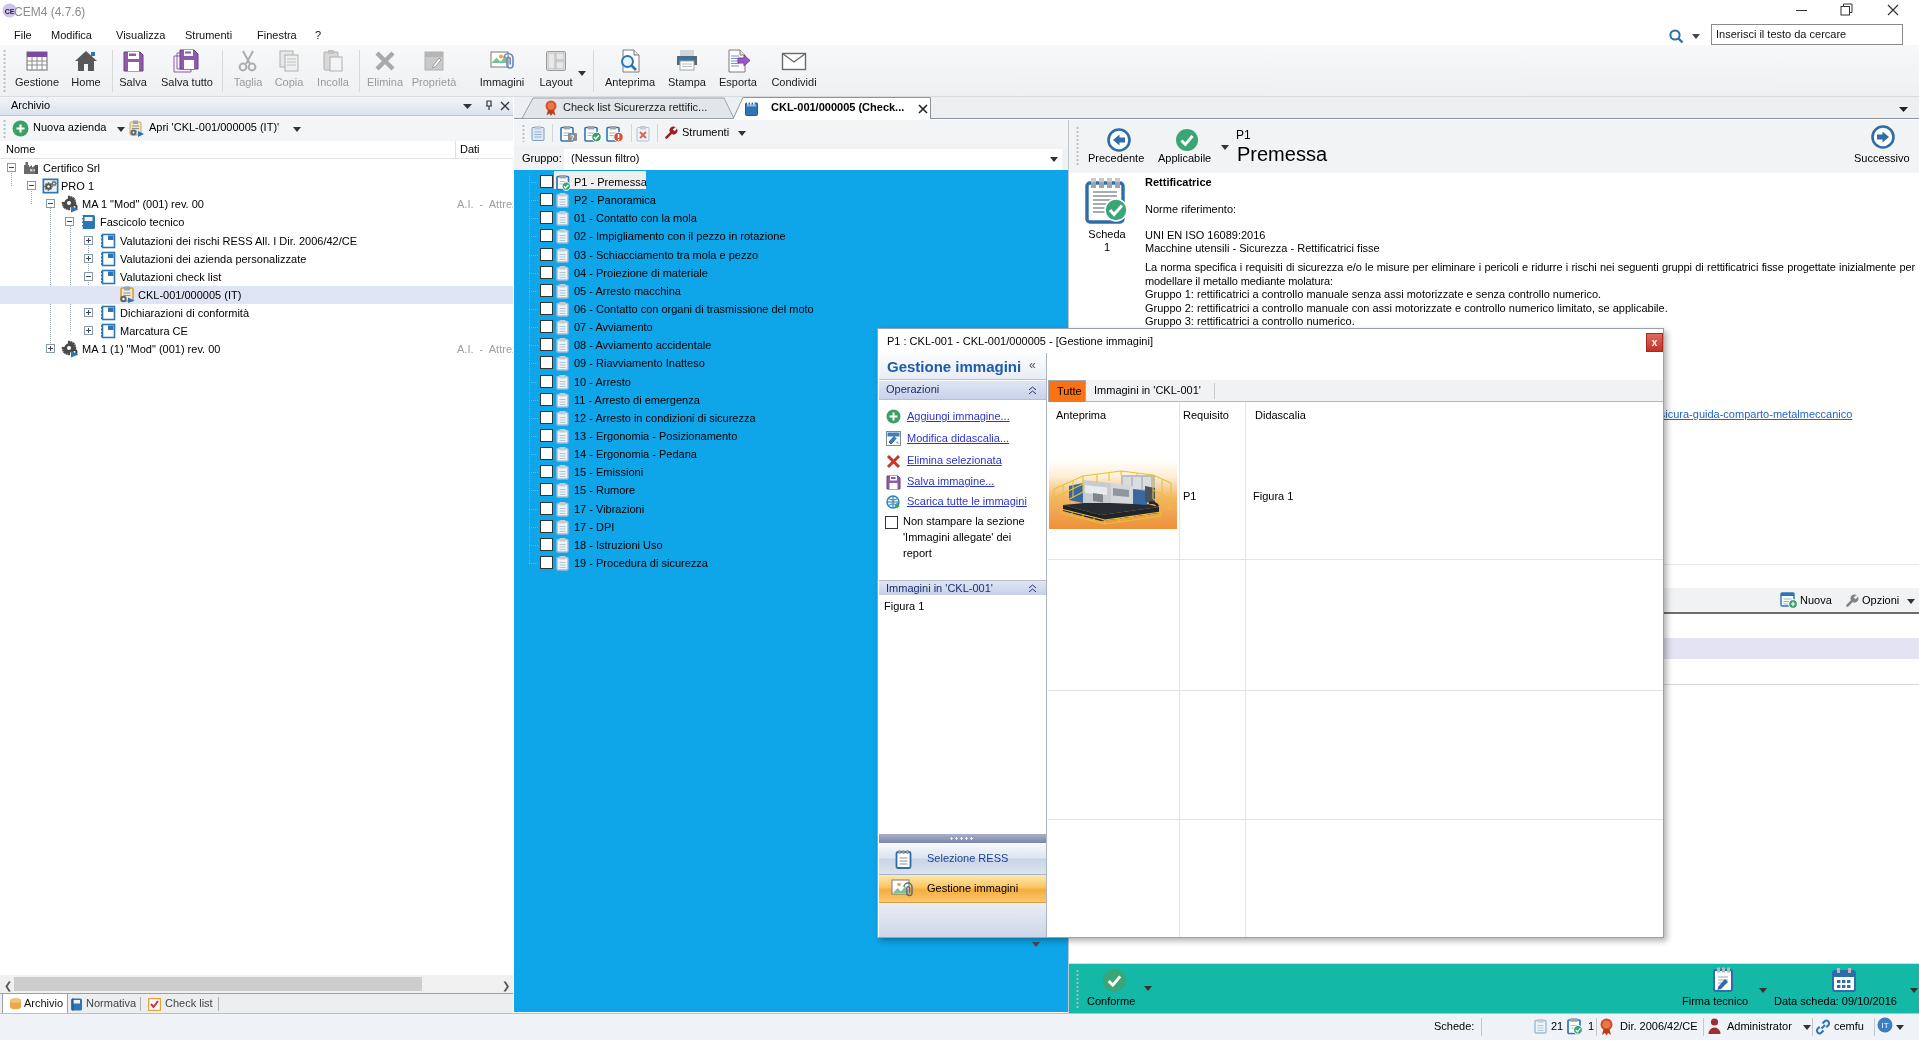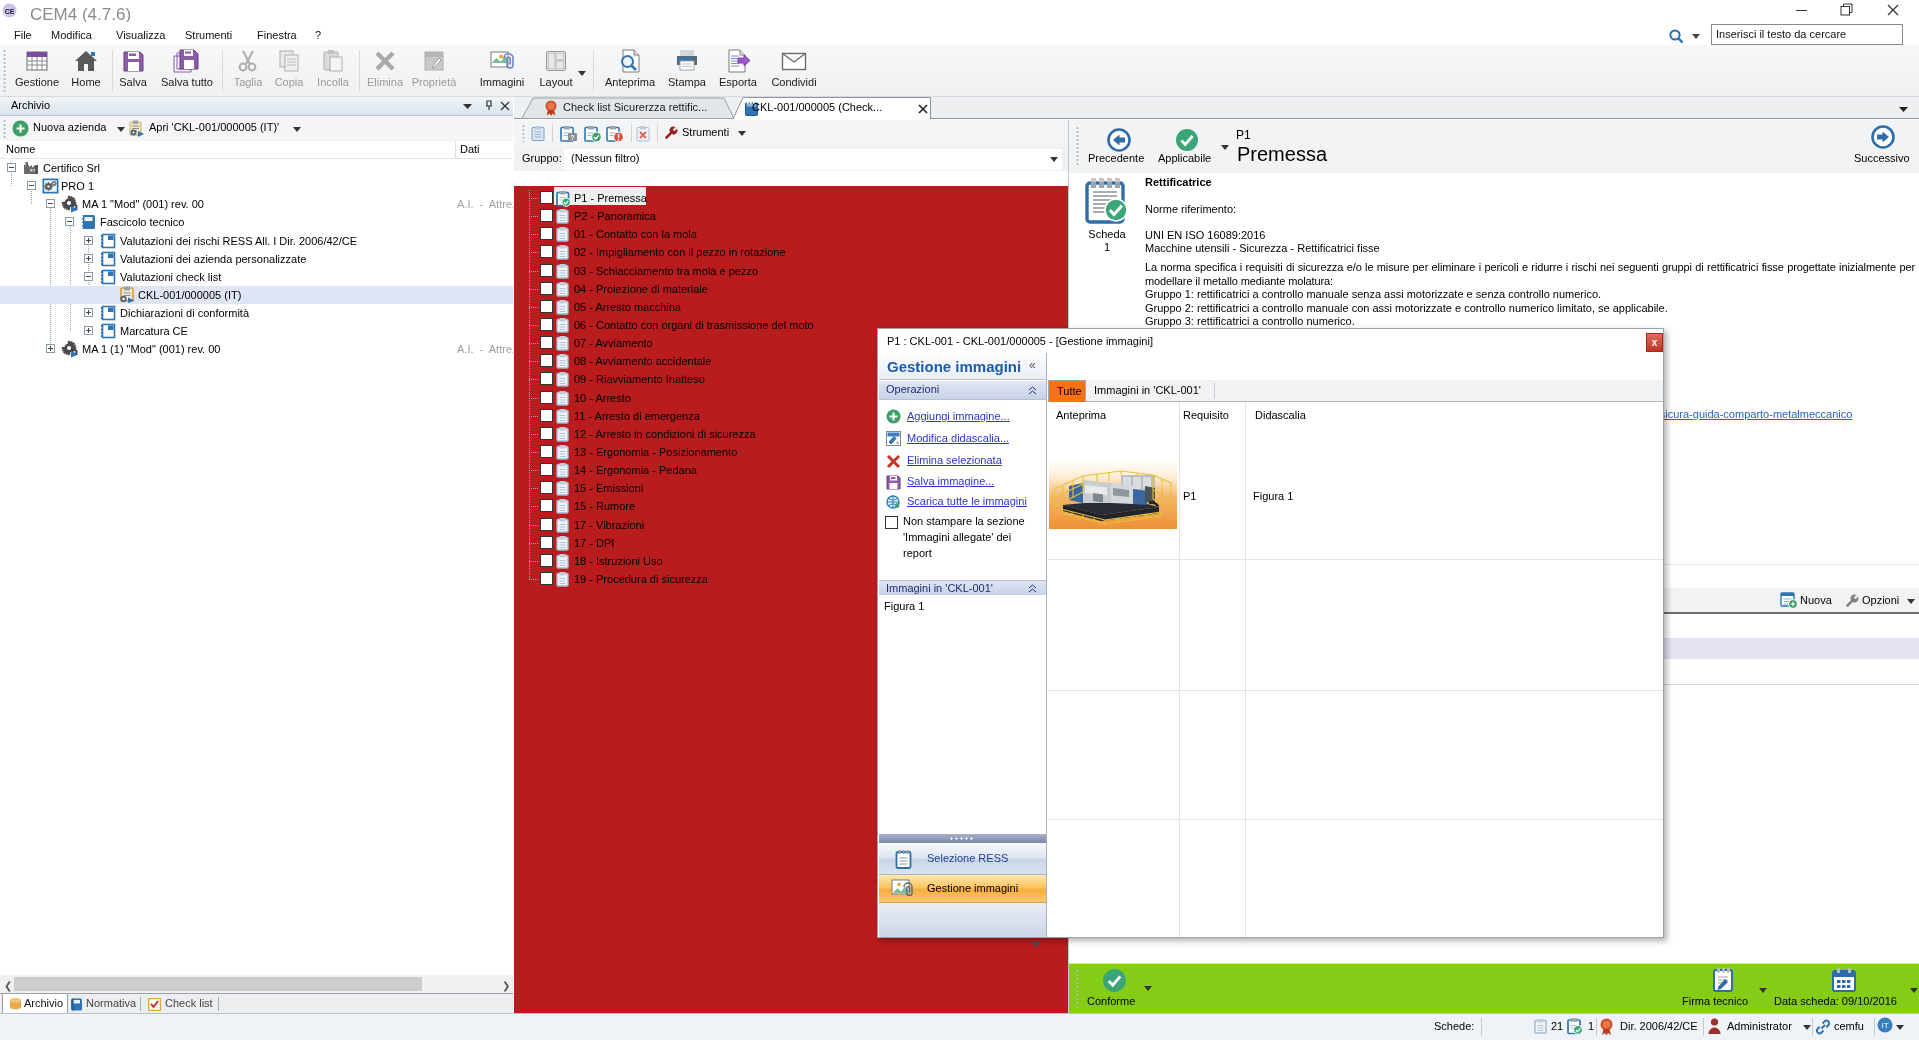--- a/index.html
+++ b/index.html
@@ -16,21 +16,21 @@
 .ckrow{position:absolute;height:18px;line-height:18px;white-space:nowrap}
 .link{color:#2d35cf;text-decoration:underline}
 </style></head>
 <body>
 
 <div class="abs" style="left:0;top:0;width:1919px;height:22px;background:#fff">
   <svg class="abs" style="left:2px;top:3px" width="15" height="15" viewBox="0 0 15 15">
       <circle cx="7.5" cy="7.5" r="7" fill="#cdc1ee"></circle>
       <text x="7.5" y="10.5" font-size="7" font-weight="bold" text-anchor="middle" fill="#222" font-family="Liberation Sans">CE</text>
     </svg>
-  <div class="abs" style="left:30px;top:5px;color:#8b8b8b;font-size:17px">CEM4 (4.7.6)</div>
+  <div class="abs" style="left:14px;top:5px;color:#8b8b8b;font-size:12px">CEM4 (4.7.6)</div>
   <div class="abs" style="left:1796px;top:10px;width:11px;height:1px;background:#333"></div>
   <svg class="abs" style="left:1840px;top:3px" width="13" height="13" viewBox="0 0 13 13">
       <rect x="1" y="3.5" width="8.5" height="8.5" fill="#fff" stroke="#333"></rect>
       <path d="M3.5 3.5 V1 H12 V9.5 H9.5" fill="none" stroke="#333"></path>
     </svg>
   <svg class="abs" style="left:1887px;top:4px" width="12" height="12">
       <path d="M1 1 L11 11 M11 1 L1 11" stroke="#333" stroke-width="1.2"></path>
     </svg>
 </div>
 
@@ -465,21 +465,21 @@
     </svg>
   <svg class="abs" style="left:231px;top:4px" width="13" height="15" viewBox="0 0 13 15">
       <rect x="0.5" y="2" width="12" height="12.5" rx="1" fill="#2e75b6" stroke="#1f5c94"></rect>
       <g fill="#fff">
         <rect x="1.8" y="3.5" width="9.4" height="2" opacity=".5"></rect>
         <rect x="2" y="0.5" width="1.6" height="3"></rect>
         <rect x="5" y="0.5" width="1.6" height="3"></rect>
         <rect x="8" y="0.5" width="1.6" height="3"></rect>
       </g>
     </svg>
-  <div class="abs" style="left:238px;top:4px;font-weight:normal;color:#000">CKL-001/000005 (Check...</div>
+  <div class="abs" style="left:257px;top:4px;font-weight:bold;color:#000">CKL-001/000005 (Check...</div>
   <svg class="abs" style="left:404px;top:7px" width="10" height="10">
       <path d="M1 1 L9 9 M9 1 L1 9" stroke="#222" stroke-width="1.6"></path>
     </svg>
   <svg class="abs" style="left:1385px;top:10px" width="9" height="5">
       <path d="M0 0 L9 0 L4.5 5 Z" fill="#222"></path>
     </svg>
 
   <div class="abs" style="left:0;top:23px;width:554px;height:893px;background:#fff">
     <div class="abs" style="left:0;top:0;width:554px;height:26px;background:#f3f4f6">
       <div class="grip" style="left:8px;top:4px;height:18px"></div>
@@ -539,21 +539,21 @@
         </svg>
     </div>
     <div class="abs" style="left:0;top:26px;width:554px;height:25px;background:#f0f1f3">
       <div class="abs" style="left:8px;top:6px">Gruppo:</div>
       <div class="abs" style="left:50px;top:3px;width:498px;height:21px;background:#fff"></div>
       <div class="abs" style="left:57px;top:6px">(Nessun filtro)</div>
       <svg class="abs" style="left:536px;top:11px" width="8" height="5">
           <path d="M0 0 L8 0 L4 5 Z" fill="#333"></path>
         </svg>
     </div>
-    <div class="abs" id="cklist" style="left:0;top:66px;width:554px;height:842px;background:#b91c1c">
+    <div class="abs" id="cklist" style="left:0;top:50px;width:554px;height:842px;background:#0ea5e9">
       <div class="abs" style="left:15px;top:4px;height:389px;border-left:1px dotted #9aa4ae"></div>
       <div class="abs" style="left:40px;top:1px;width:92px;height:18px;background:#efefef"></div>
       <div class="abs" style="left:15px;top:12px;width:9px;border-top:1px dotted #9aa4ae"></div>
       <div class="abs" style="left:26px;top:5px;width:13px;height:13px;background:#fff;border:1px solid #333"></div>
       <svg class="abs" style="left:42px;top:4px" width="15" height="17" viewBox="0 0 15 17">
           <rect x="1" y="2.5" width="11.5" height="13" rx="1" fill="#fff" stroke="#2e75b6" stroke-width="1.7"></rect>
           <rect x="3.5" y="1" width="6.5" height="3.5" fill="#9aa5ad"></rect>
           <g stroke="#aebfd0">
             <path d="M3.5 7.5 h6.5 M3.5 10 h6.5"></path>
           </g>
@@ -849,21 +849,21 @@
         </svg>
       <div class="abs" style="left:333px;top:6px">Opzioni</div>
       <svg class="abs" style="left:378px;top:11px" width="8" height="5">
           <path d="M0 0 L8 0 L4 5 Z" fill="#333"></path>
         </svg>
     </div>
     <div class="abs" style="left:460px;top:444px;width:390px;height:1px;background:#e8e8e8"></div>
     <div class="abs" style="left:460px;top:518px;width:390px;height:21px;background:#e3e3f3"></div>
     <div class="abs" style="left:460px;top:564px;width:390px;height:1px;background:#d8d8d8"></div>
 
-    <div class="abs" style="left:0;top:843px;width:850px;height:50px;background:#84cc16;border-top:1px solid #dcdcdc">
+    <div class="abs" style="left:0;top:843px;width:850px;height:50px;background:#14b8a6;border-top:1px solid #dcdcdc">
       <div class="grip" style="left:7px;top:5px;height:40px"></div>
       <svg class="abs" style="left:33px;top:4px" width="25" height="25" viewBox="0 0 24 24">
           <circle cx="12" cy="12" r="11" fill="#3aa678"></circle>
           <path d="M6.5 12.5 l3.8 4 7.2-8.5" stroke="#fff" stroke-width="2.8" fill="none"></path>
         </svg>
       <div class="abs" style="left:18px;top:31px">Conforme</div>
       <svg class="abs" style="left:75px;top:22px" width="8" height="5">
           <path d="M0 0 L8 0 L4 5 Z" fill="#333"></path>
         </svg>
       <svg class="abs" style="left:641px;top:3px" width="26" height="26" viewBox="0 0 26 26">

